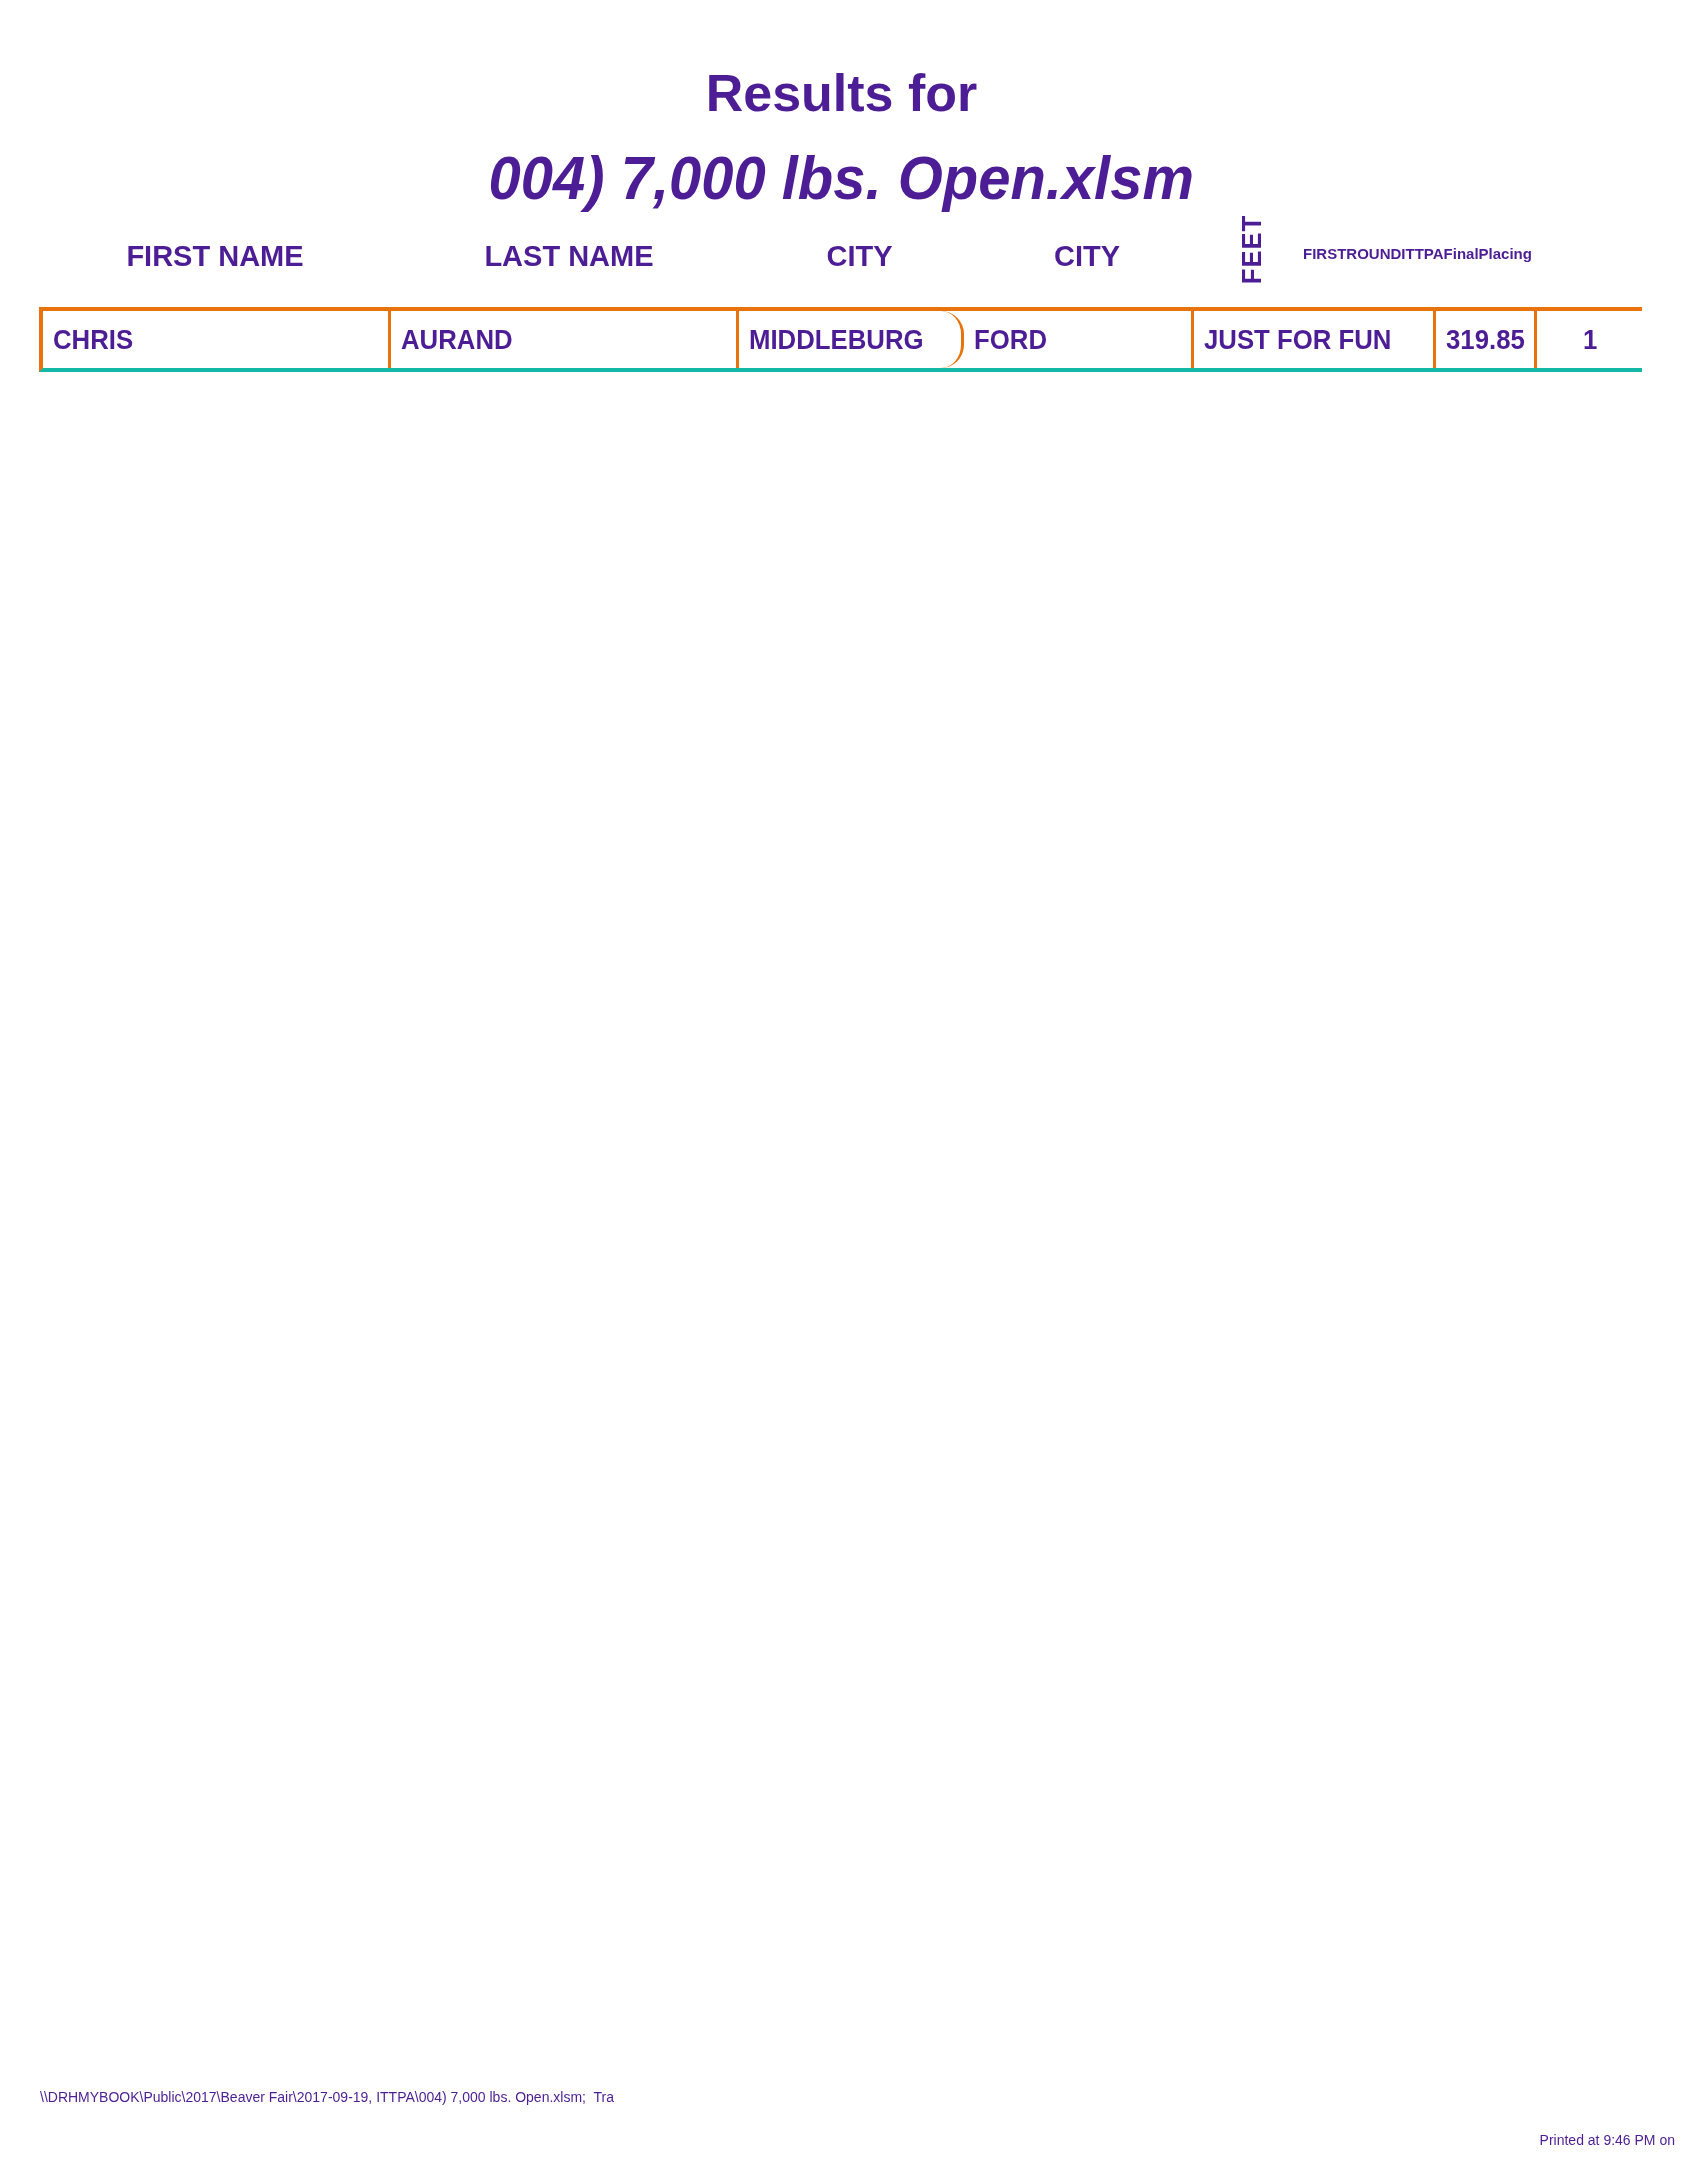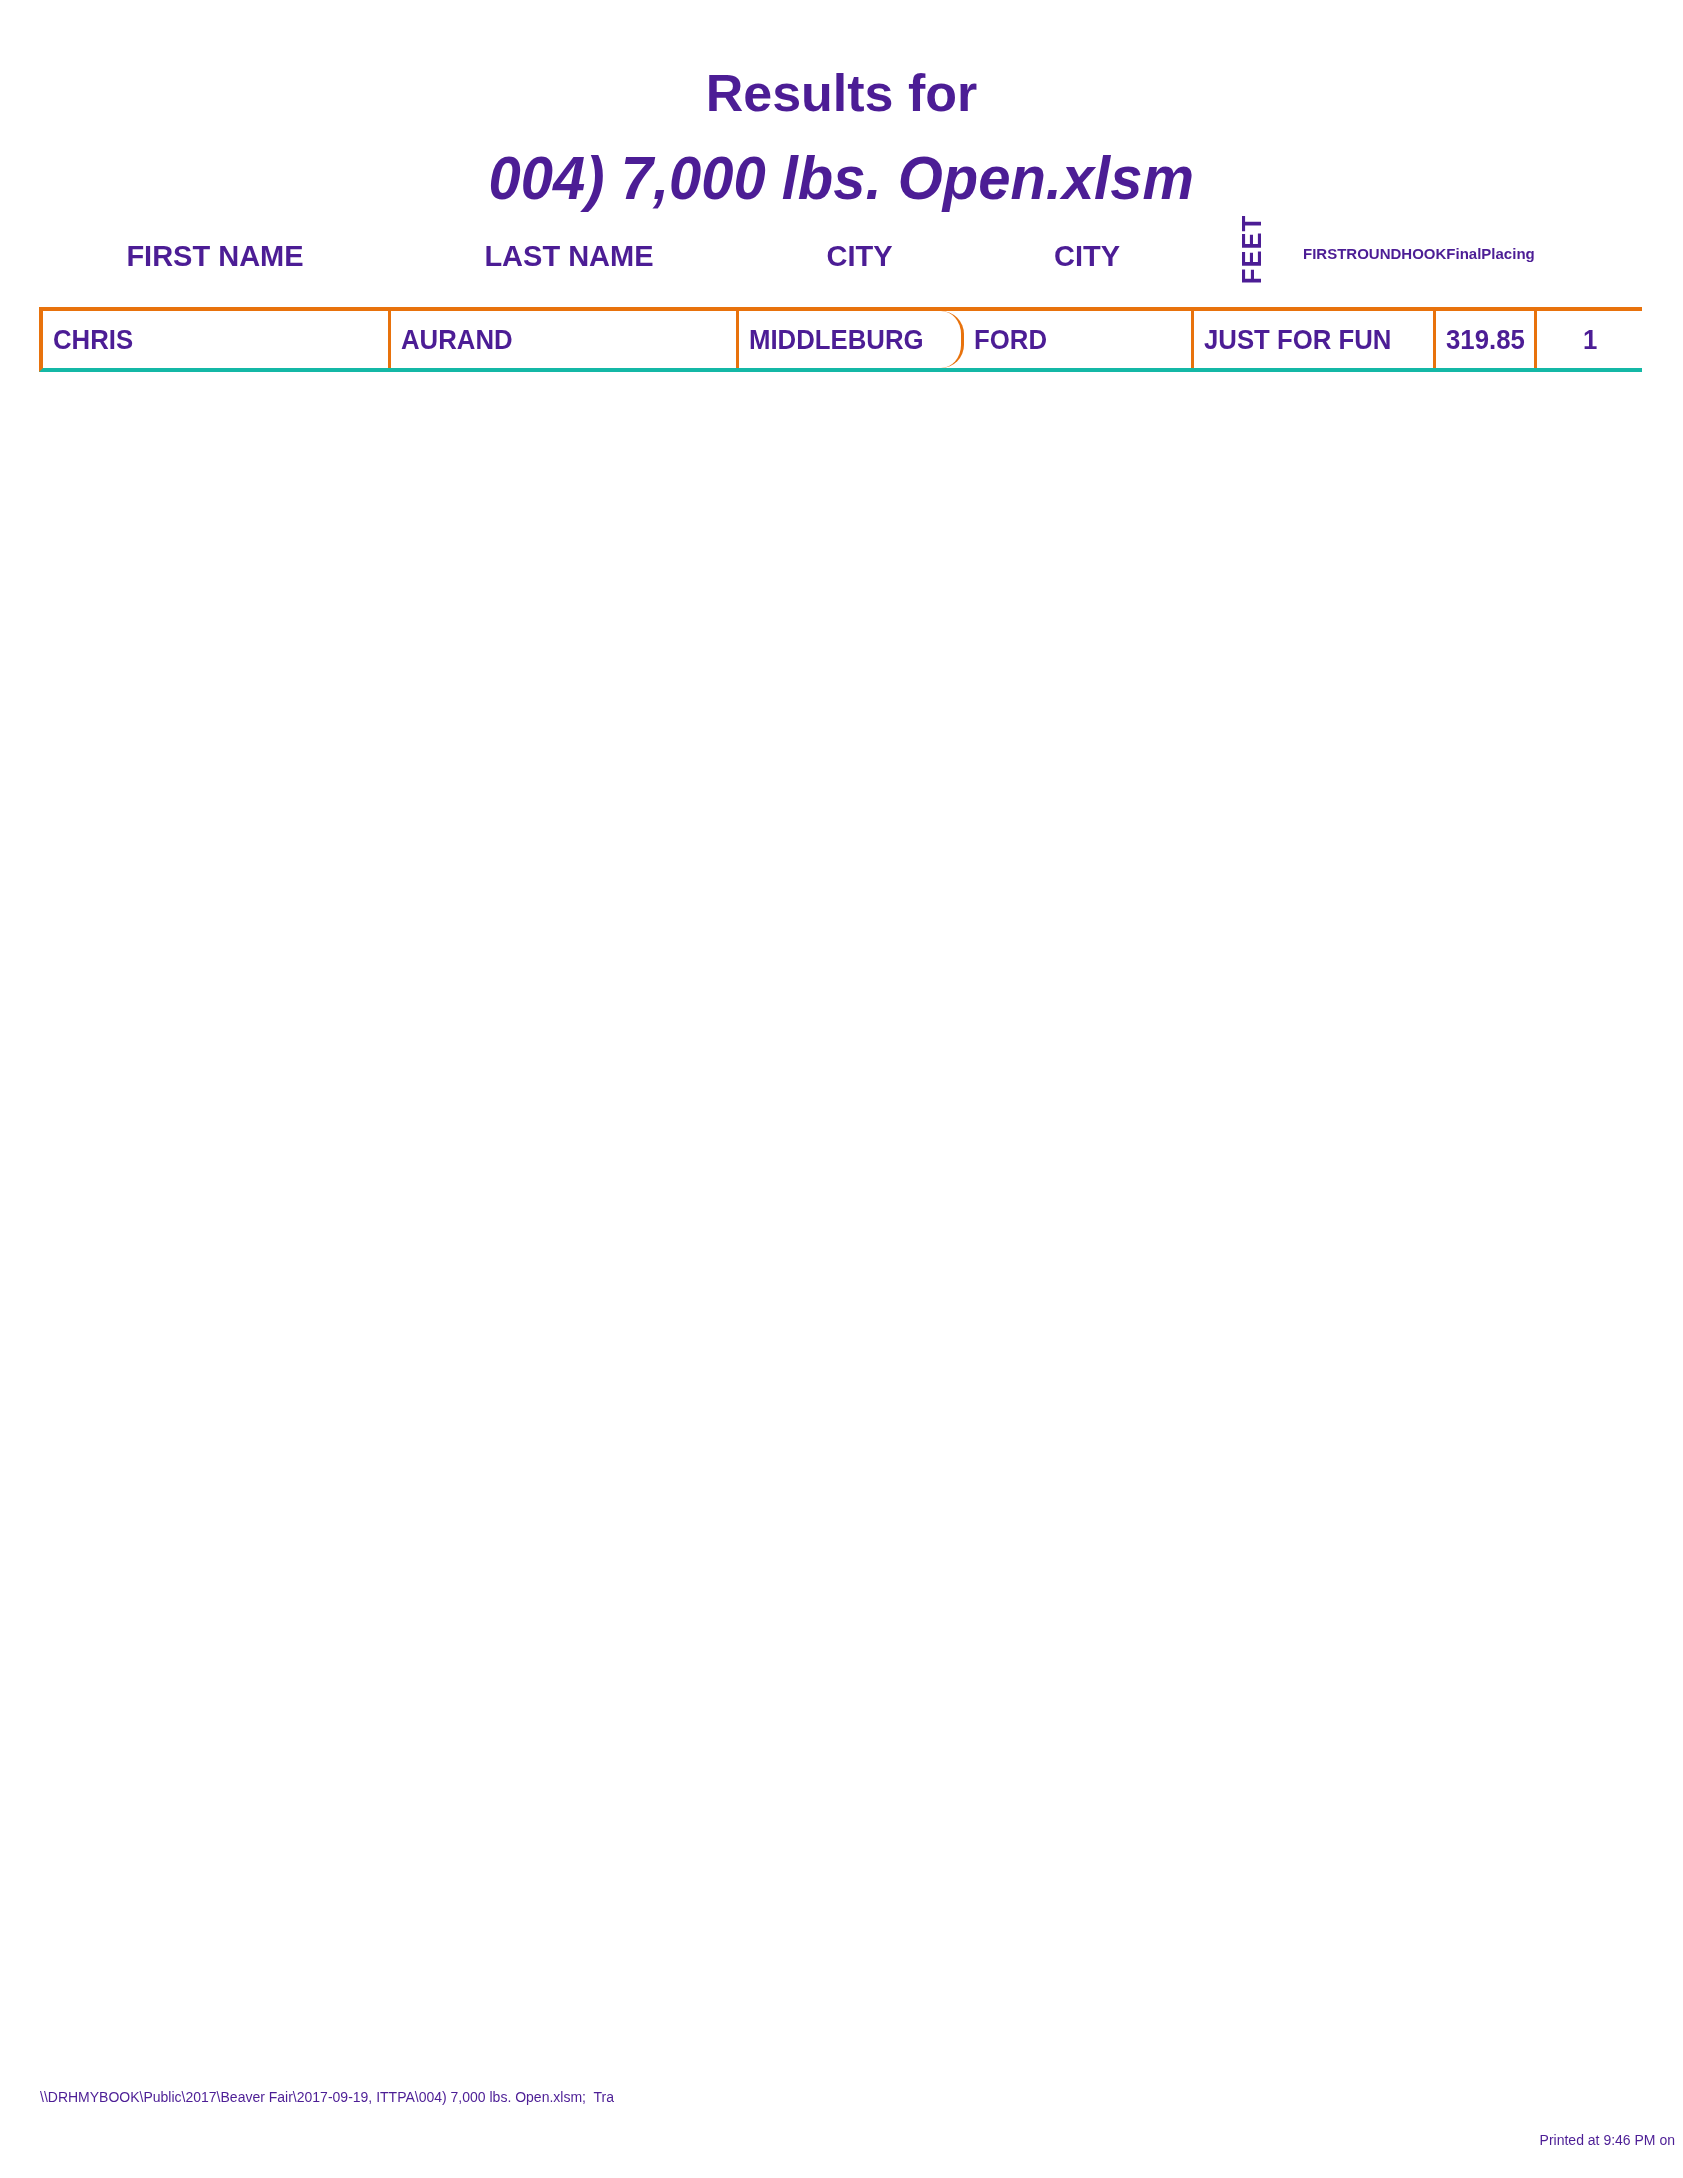--- a/index.html
+++ b/index.html
@@ -138,21 +138,21 @@
     <div class="hcell hc0">FIRST NAME</div>
     <div class="hcell hc1">LAST NAME</div>
     <div class="hcell hc2">CITY</div>
     <div class="hcell hc3">CITY</div>
     <div class="hcell hc5 feet">
         <span>FEET</span>
       </div>
     <div class="hcell hc6 placing">
       <div>FIRST</div>
       <div>ROUND</div>
-      <div>HOOK</div>
+      <div>ITTPA</div>
       <div>Final</div>
       <div>Placing</div>
     </div>
   </div>
 
   <div class="trow">
     <div class="cell c0">
         <span>CHRIS</span>
       </div>
     <div class="cell c1">

